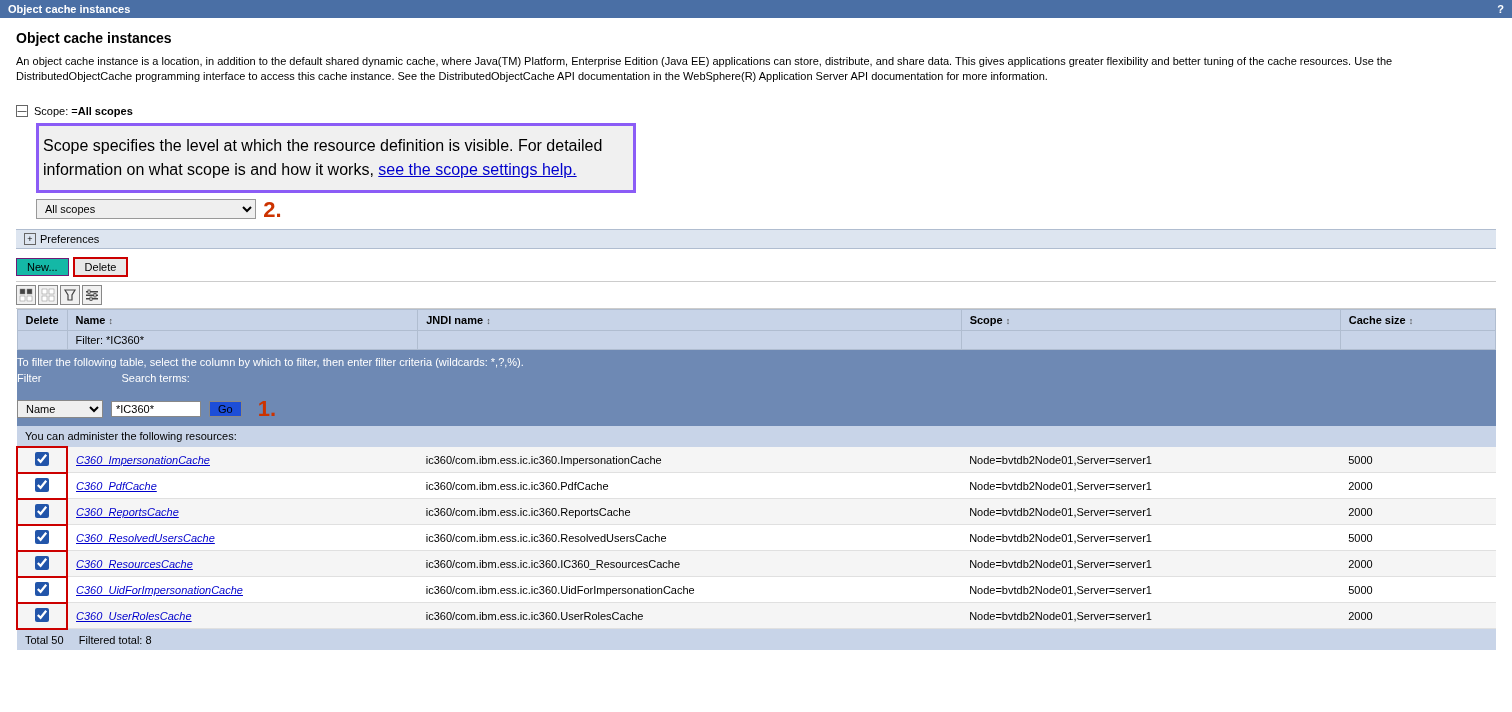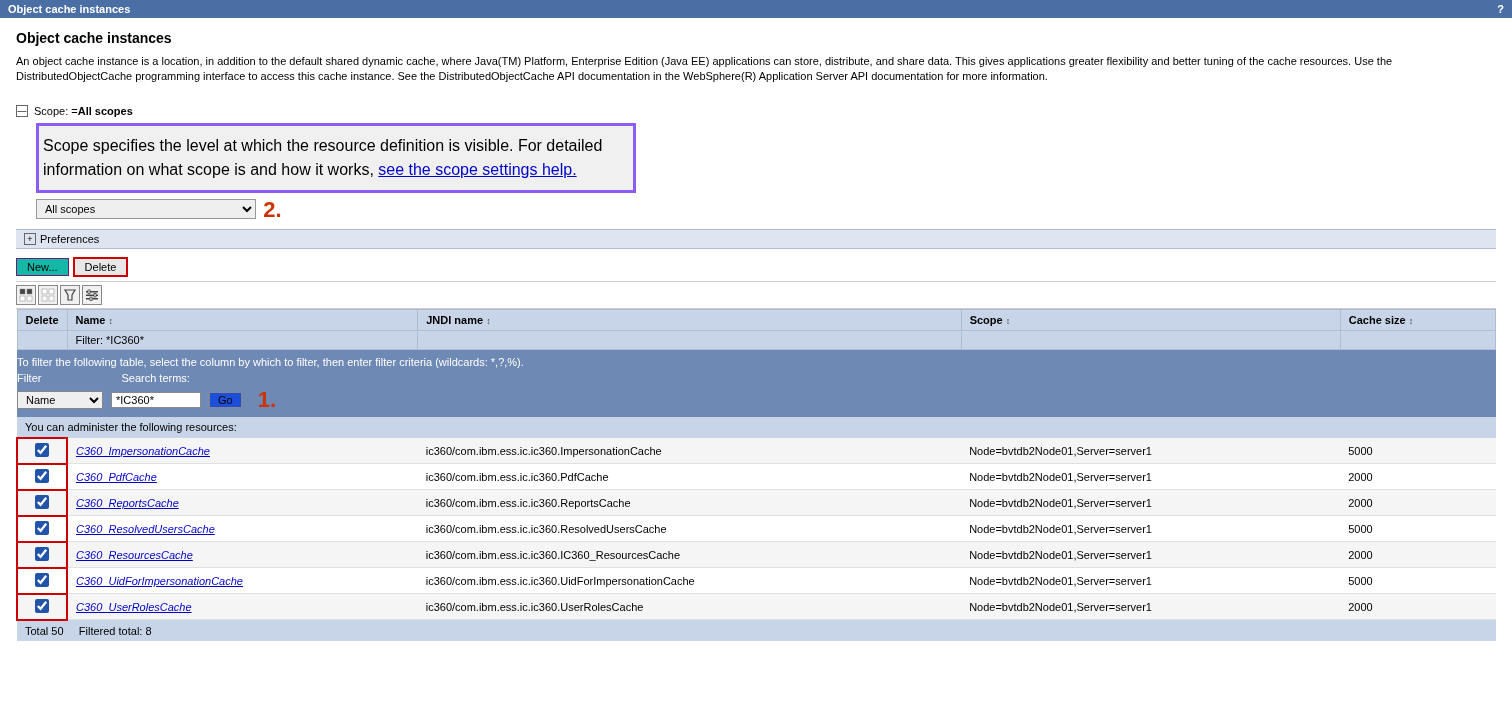--- a/index.html
+++ b/index.html
@@ -188,21 +188,21 @@
     .filter-row td {
       background: #c8d4e8;
       padding: 3px 8px;
       border: 1px solid #b0bdd0;
       font-size: 11px;
     }
 
     .filter-controls-inner {
       display: flex;
       flex-direction: column;
-      gap: 3px;
+      gap: 12px;
     }
 
     .filter-line {
       display: flex;
       align-items: center;
       gap: 8px;
     }
 
     .filter-select {
       border: 1px solid #888;

